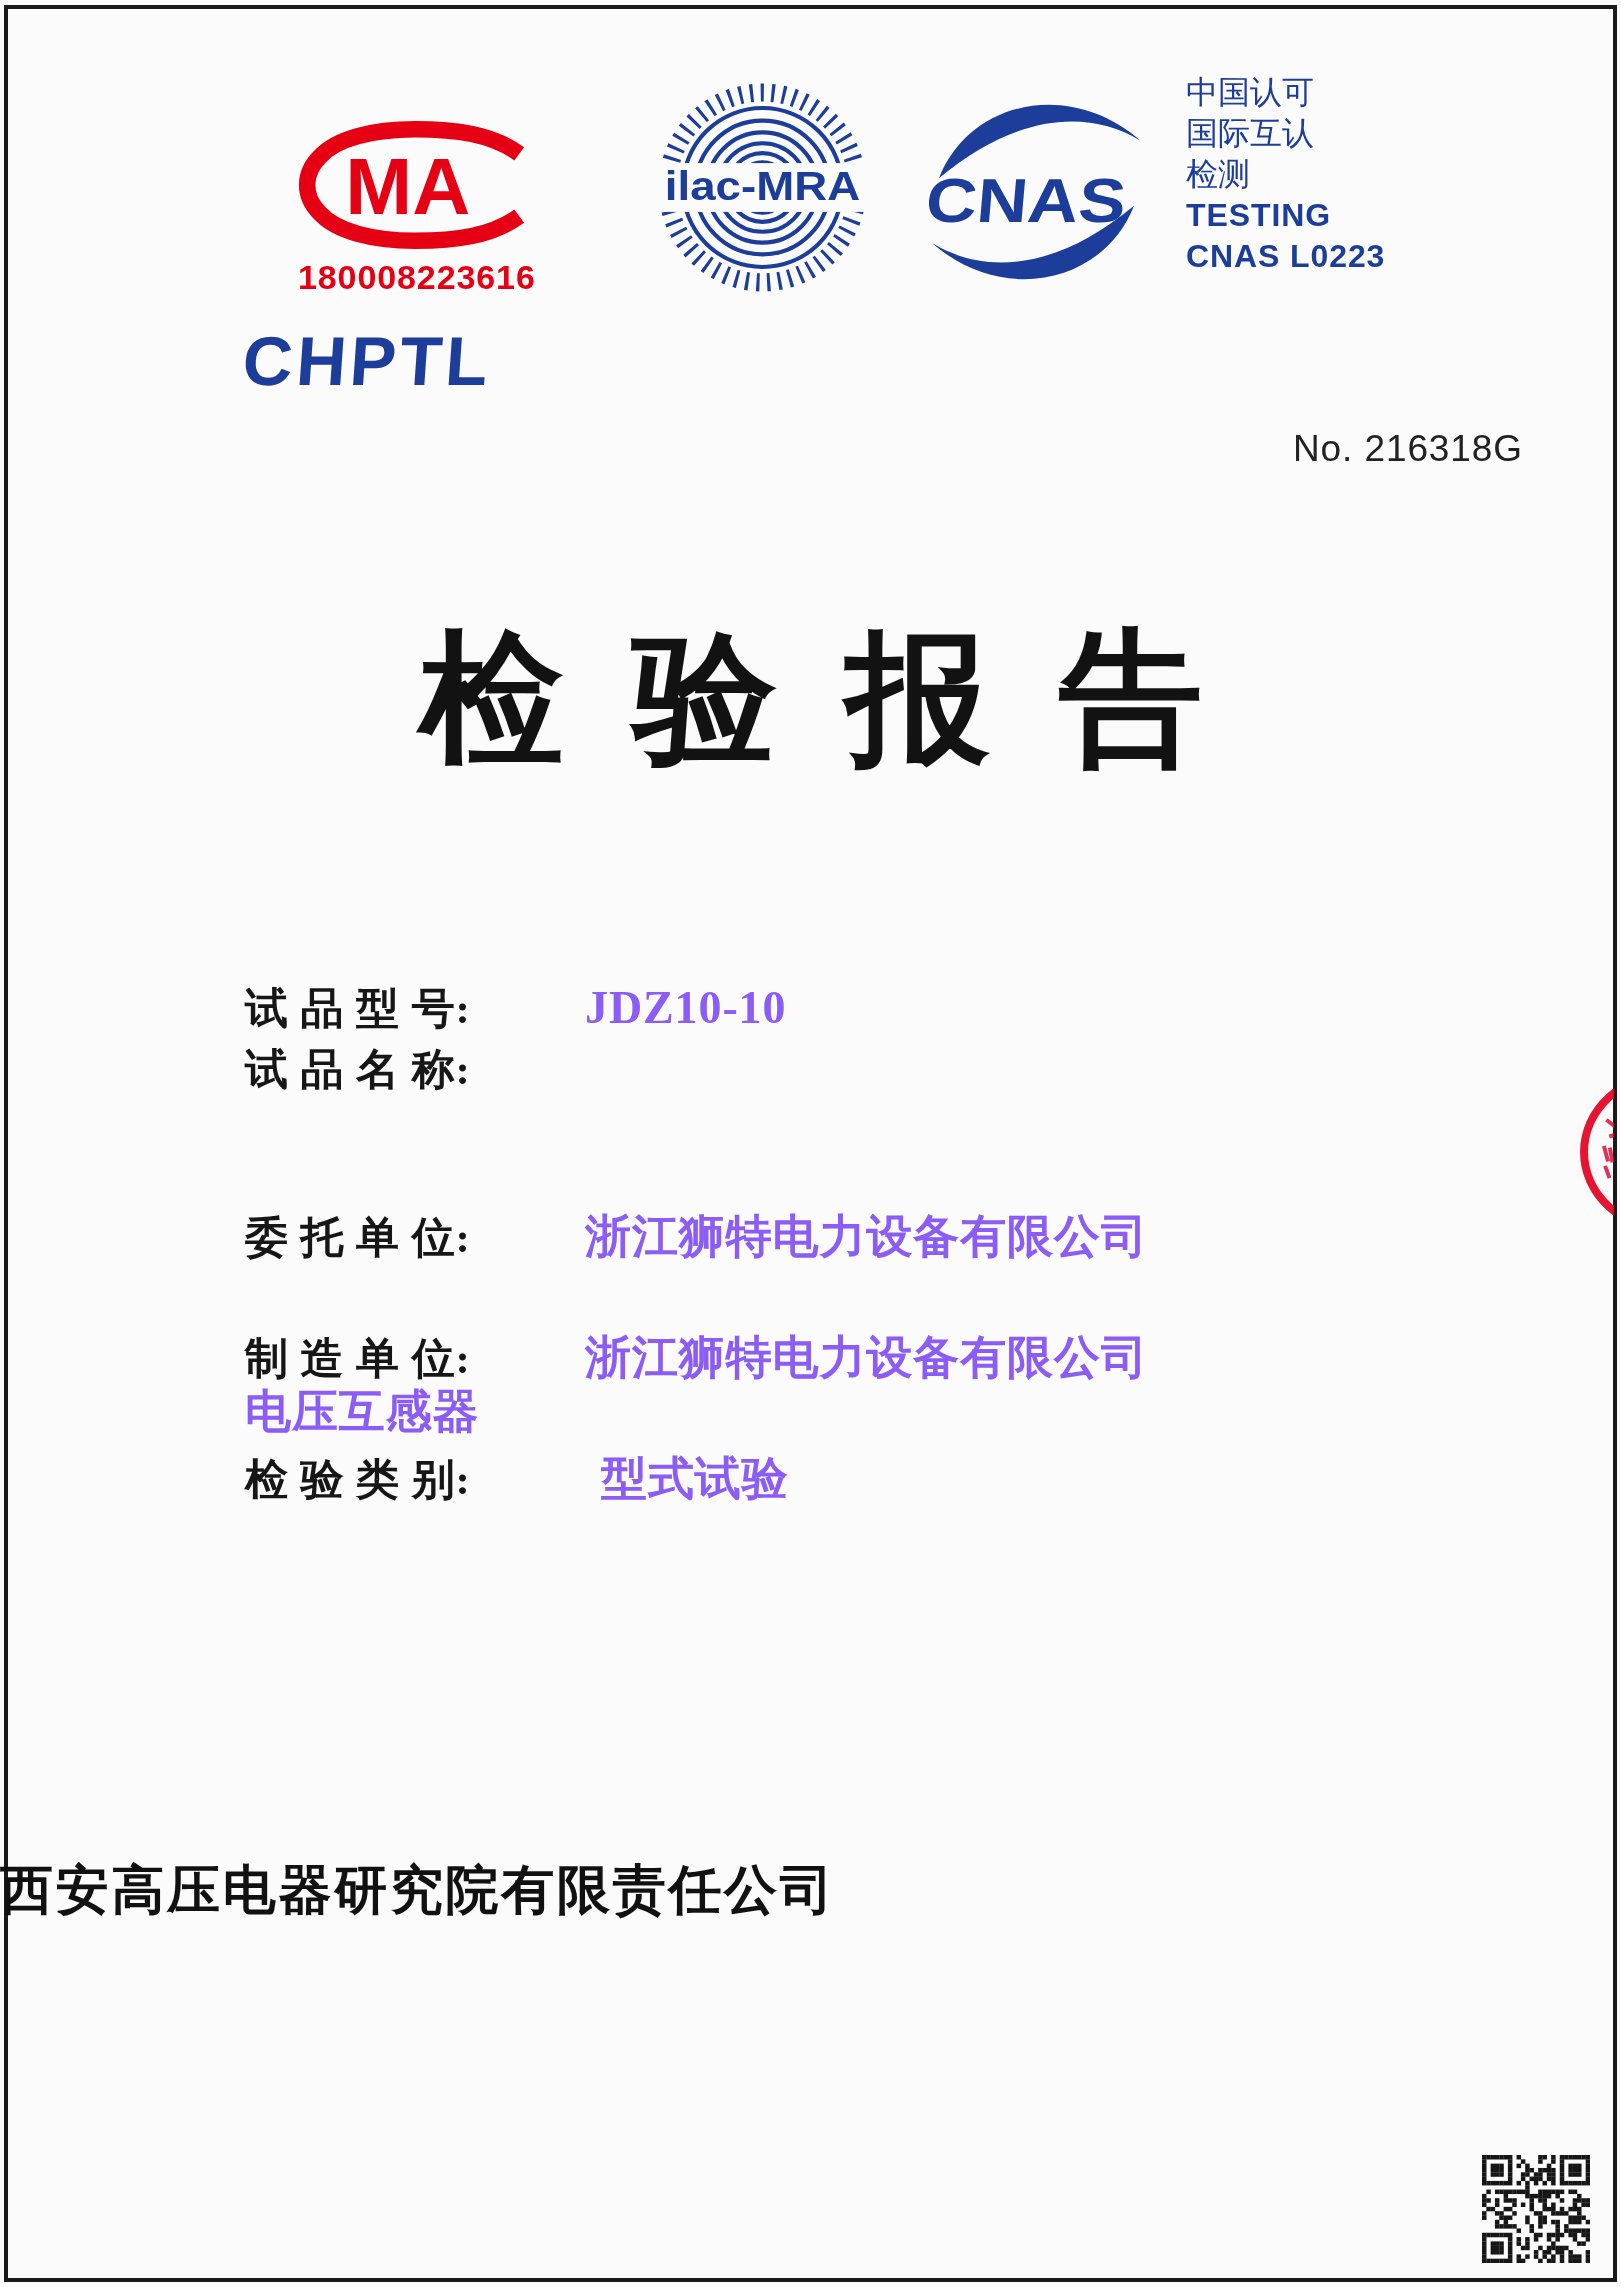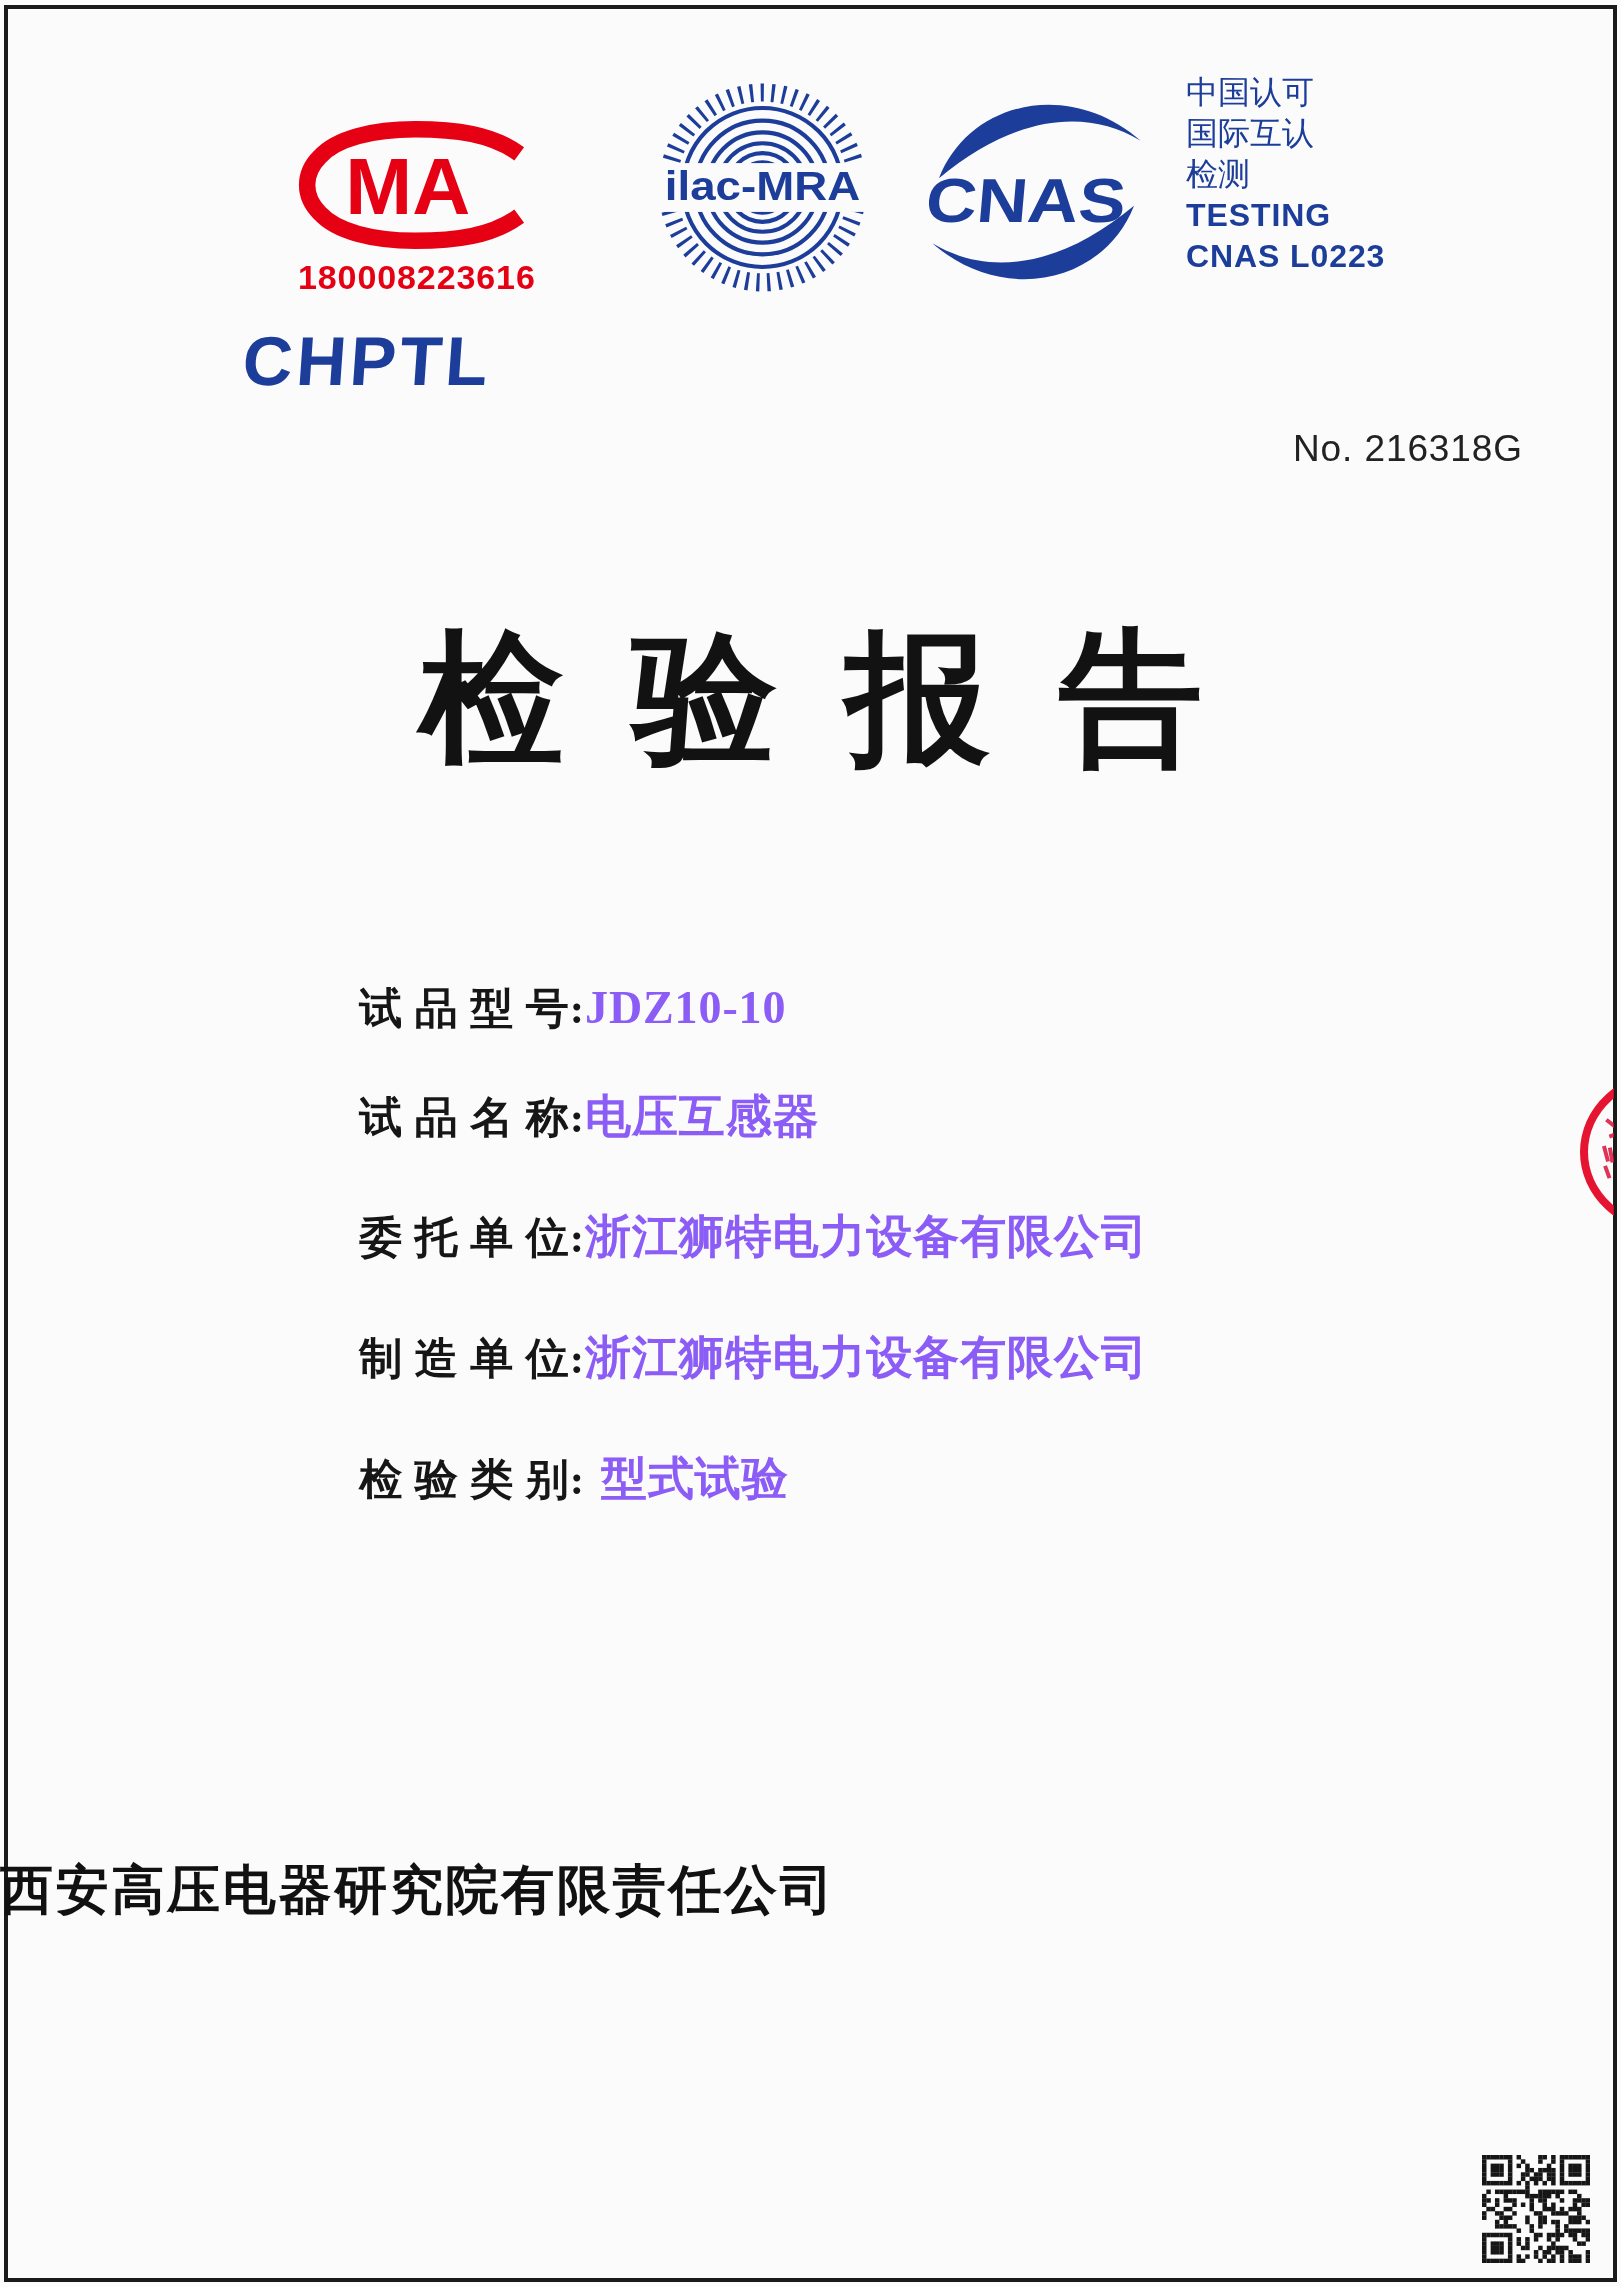--- a/index.html
+++ b/index.html
@@ -56,32 +56,31 @@
     color:#121212;
     font-family:"Liberation Sans",sans-serif;
     white-space:nowrap;
   }
   
   .field-row{
     position:absolute;left:245px;
     display:flex;align-items:baseline;
     font-family:"Liberation Serif",serif;
     white-space:nowrap;
-    text-align:right;
   }
   .field-label{
     width:340px;flex:0 0 340px;
     font-size:43px;font-weight:700;color:#161616;
     letter-spacing:0.9px;
   }
   .field-value{
     font-size:46px;font-weight:600;color:#8b5cf6;
     letter-spacing:0.9px;
   }
-  .row-0{top:980px;} .row-1{top:1086px;} .row-2{top:1206px;}
+  .row-0{top:980px;} .row-1{top:1041px;flex-direction:column;} .row-2{top:1206px;}
   .row-3{top:1327px;} .row-4{top:1448px;gap:16px;}
   
   .seal-clip{
     position:absolute;right:8.2px;top:1062px;width:40px;height:174px;
     overflow:hidden;
   }
   .seal-ring{
     position:absolute;left:6.4px;top:9.1px;width:160px;height:146px;
     border:8.2px solid #e3001f;border-radius:50%;
     opacity:.92;

